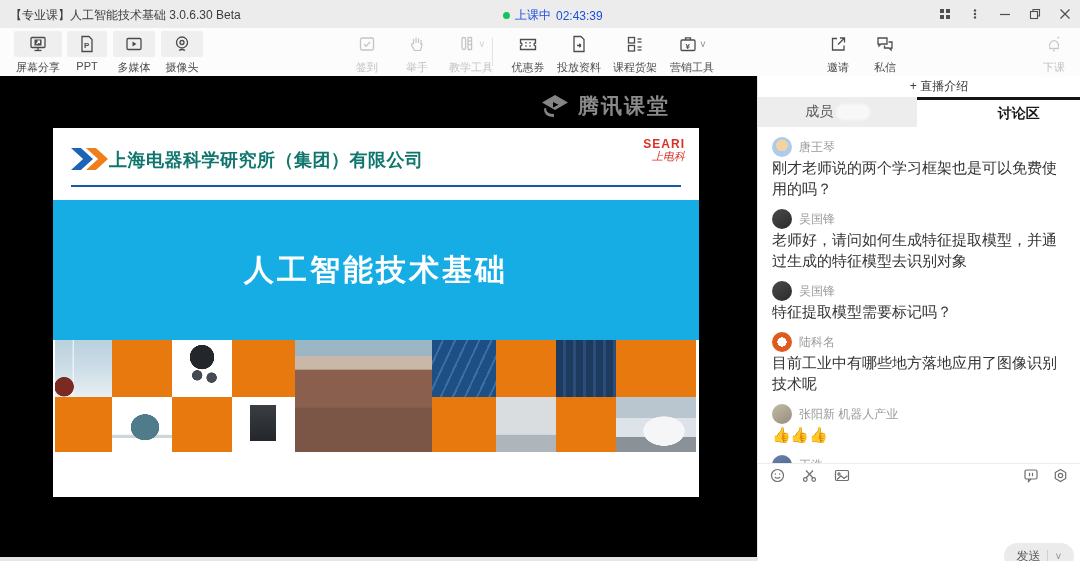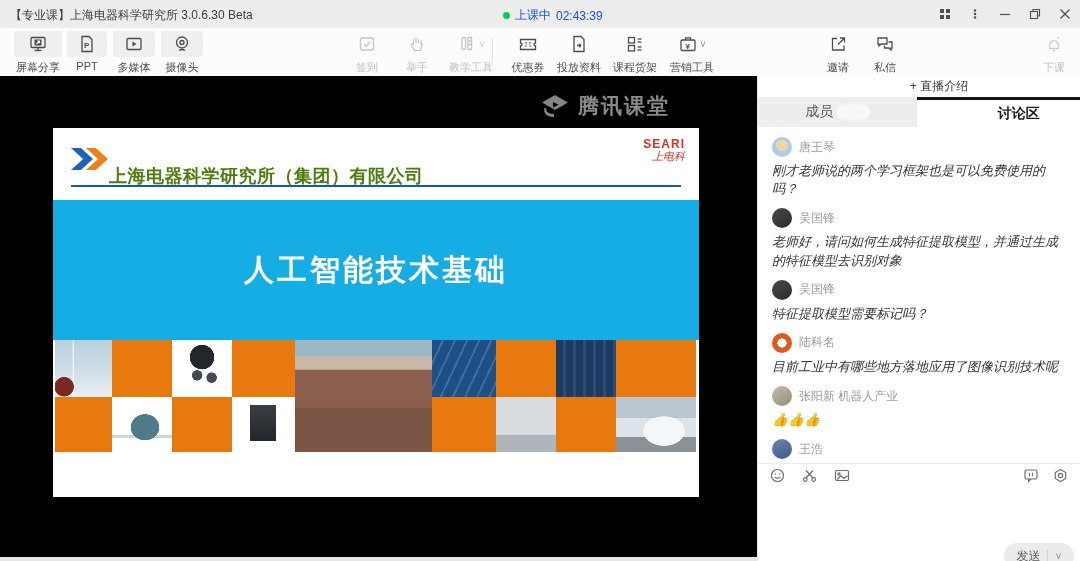--- a/index.html
+++ b/index.html
@@ -33,21 +33,21 @@
   .watermark { position:absolute; left:540px; top:16px; display:flex; align-items:center; gap:8px; }
   .watermark-text { font-size:21px; font-weight:bold; color:#8a8a8a; letter-spacing:2px; }
 
   
   .slide { position:absolute; left:53px; top:52px; width:646px; height:369px; background:#fff; }
   .slide-header { position:absolute; left:0; top:0; width:646px; height:72px; }
   .chevrons { position:absolute; left:18px; top:20px; display:flex; }
   .chv { width:22px; height:22px; clip-path:polygon(0 0,45% 0,100% 50%,45% 100%,0 100%,55% 50%); }
   .chv.blue { background:#1e63b5; }
   .chv.orange { background:#ee7f1b; margin-left:-7px; }
-  .company { position:absolute; left:56px; top:36px; font-size:18px; font-weight:bold; color:#4d7c0f; letter-spacing:0.5px; }
+  .company { position:absolute; left:56px; top:20px; font-size:18px; font-weight:bold; color:#0f766e; letter-spacing:0.5px; }
   .seari { position:absolute; right:14px; top:10px; text-align:right; color:#d93025; line-height:1.05; }
   .seari .l1 { font-size:12px; font-weight:bold; letter-spacing:1px; }
   .seari .l2 { font-size:11px; font-style:italic; }
   .slide-rule { position:absolute; left:18px; top:57px; width:610px; height:2px; background:#1b57a8; }
   .band { position:absolute; left:0; top:72px; width:646px; height:140px; background:#16ade5; display:flex; align-items:center; justify-content:center; }
   .band-title { color:#fff; font-size:30px; font-weight:bold; letter-spacing:3px; }
 
   .collage { position:absolute; left:2px; top:212px; display:grid;
     grid-template-columns:57px 60px 60px 63px 137px 64px 60px 60px 80px;
     grid-template-rows:57px 55px; }
@@ -90,41 +90,41 @@
   .sys-pill { width:fit-content; margin:-7px auto 2px; background:#f1f1f1; color:#a8a8a8; font-size:11px; padding:5px 16px; border-radius:4px; white-space:nowrap; }
   .msg { margin-top:10px; }
   .msg-head { display:flex; align-items:center; gap:7px; height:20px; }
   .avatar { width:20px; height:20px; border-radius:50%; flex:0 0 20px; }
   .av0 { background:radial-gradient(circle at 50% 42%, #f2d4a2 0 38%, #aecbe9 39%); }
   .av1,.av2 { background:linear-gradient(145deg,#4a4a4a,#2b2b2b); }
   .av3 { background:radial-gradient(circle, #fff 0 32%, #e05a1e 33%); }
   .av4 { background:linear-gradient(145deg,#c4bba8,#958d7c); }
   .av5 { background:linear-gradient(160deg,#6d84ab,#3f5c8c); }
   .msg-name { font-size:12px; color:#9b9b9b; }
-  .msg-text { margin-top:5px; font-size:13px; line-height:1.4; color:#333;font-style:italic; }
+  .msg-text { font-size:15px; line-height:1.4; color:#333; }
 
   .scroll-thumb { position:absolute; right:1px; top:349px; width:3px; height:42px; background:#141414; }
 
   .input-toolbar { position:absolute; left:0; top:387px; width:322px; height:24px; border-top:1px solid #ececec;
     display:flex; align-items:center; padding:0 12px; }
   .it-left { display:flex; align-items:center; gap:17px; }
   .it-right { margin-left:auto; display:flex; align-items:center; gap:14px; }
   .it-icon { display:flex; align-items:center; }
 
   .send-btn { position:absolute; left:246px; top:467px; width:70px; height:26px; background:#ebebeb; border-radius:13px;
     display:flex; align-items:center; justify-content:center; font-size:12px; color:#5a5a5a; gap:6px; }
   .send-div { width:1px; height:12px; background:#cfcfcf; }
 </style>
 </head>
 <body>
 
 <div id="app">
 
   <div class="titlebar">
-    <div class="tb-title">【专业课】上海电器科学研究所 3.0.6.30 Beta</div>
+    <div class="tb-title">【专业课】人工智能技术基础 3.0.6.30 Beta</div>
     <div class="tb-status">
       <span class="dot"></span>
       <span>上课中</span>
       <span>02:43:39</span>
     </div>
     <div class="tb-controls">
       <div class="tb-ctl">
         <svg width="12" height="12">
             <g fill="#4f4f4f">
           <rect x="1" y="1" width="4" height="4"></rect>

